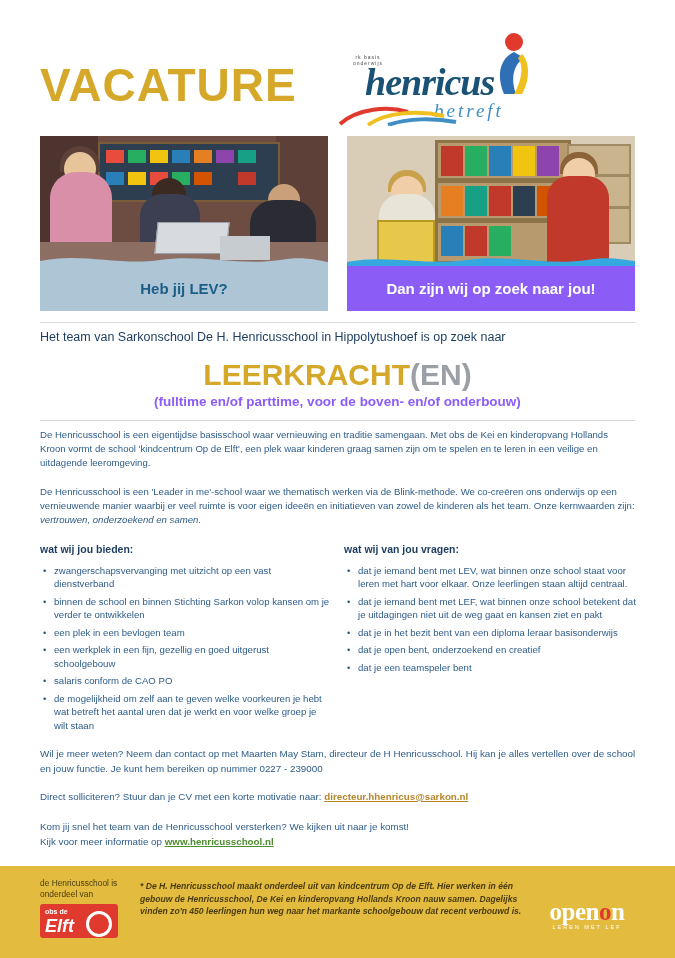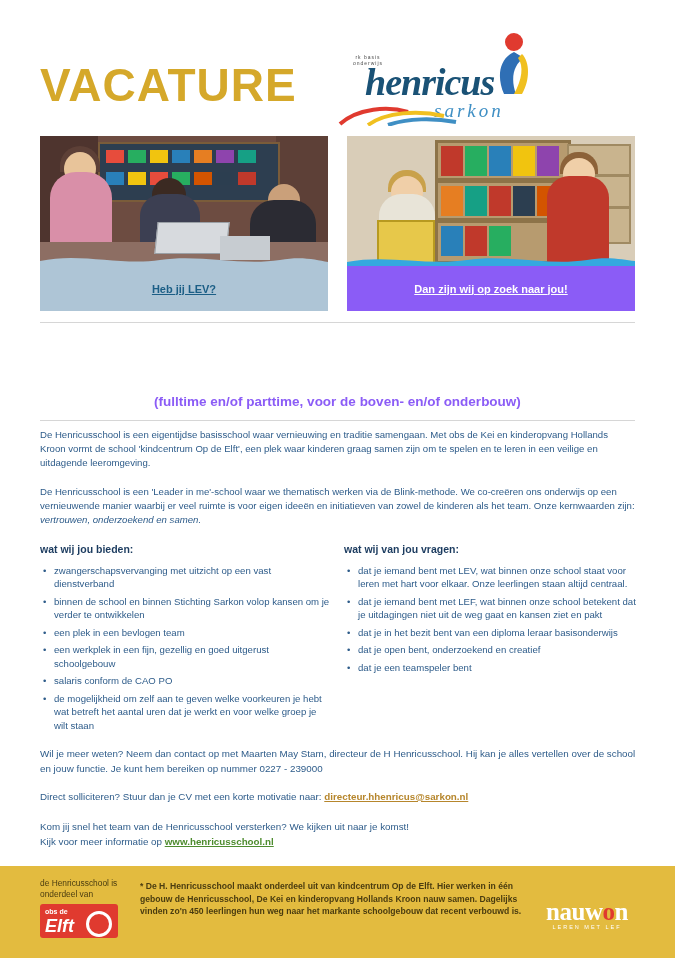--- a/index.html
+++ b/index.html
@@ -123,23 +123,22 @@
   }
   .caption-bar {
     position: absolute;
     bottom: 0;
     left: 0;
     width: 100%;
     height: 45px;
     display: flex;
     align-items: center;
     justify-content: center;
-    font-size: 11px;
-    font-weight: bold;
-    text-decoration: underline;
+    font-size: 15px;
+    font-weight: bold;
   }
   .caption-bar.blue-dark {
     background: #aec5d6;
     color: #1b5e86;
   }
   .caption-bar.blue-light {
     background: #8b5cf6;
     color: #ffffff;
   }
   .wave {
@@ -339,20 +338,21 @@
     border-radius: 50%;
     border: 3px solid #ffffff;
   }
   .footer-italic {
     position: absolute;
     left: 140px;
     top: 14px;
     width: 390px;
     font-size: 8.6px;
     line-height: 12.5px;
+    font-style: italic;
     font-weight: bold;
     color: #4a3c10;
   }
   .sarkon {
     position: absolute;
     right: 36px;
     top: 32px;
     width: 104px;
     height: 40px;
     text-align: center;
@@ -386,21 +386,21 @@
 <body>
 
 <div class="page">
 
   <div class="header">
     <div class="vacature-title">VACATURE</div>
 
     <div class="logo">
       <div class="logo-small">rk basis onderwijs</div>
       <div class="logo-henricus">henricus</div>
-      <div class="logo-school">sarkon</div>
+      <div class="logo-school">betreft</div>
       <svg class="logo-mark" viewBox="0 0 62 70">
         <circle cx="44" cy="10" r="9" fill="#e03a2f"></circle>
         <path d="M44 20 C 30 26, 26 44, 34 62 L 46 62 C 40 46, 44 32, 54 26 Z" fill="#2f6fb5"></path>
         <path d="M52 22 C 60 30, 60 48, 52 62 L 44 62 C 52 48, 54 34, 48 26 Z" fill="#f0c020"></path>
       </svg>
       <svg class="logo-swoosh" viewBox="0 0 120 22">
         <path d="M2 20 C 20 4, 50 2, 70 8" stroke="#e03a2f" stroke-width="4" fill="none"></path>
         <path d="M30 21 C 48 8, 80 6, 106 12" stroke="#f0c020" stroke-width="4" fill="none"></path>
         <path d="M50 21 C 70 14, 96 14, 118 18" stroke="#3f8fc4" stroke-width="4" fill="none"></path>
       </svg>
@@ -481,20 +481,24 @@
         </div>
       </div>
       <svg class="wave" viewBox="0 0 288 14" preserveAspectRatio="none">
         <path d="M0 14 L0 8 C 40 0, 80 12, 120 6 C 160 0, 200 12, 240 6 C 262 2, 276 6, 288 7 L288 14 Z" fill="#35a8df"></path>
       </svg>
       <div class="caption-bar blue-light">Dan zijn wij op zoek naar jou!</div>
     </div>
   </div>
 
   <div class="divider" style="top:322px"></div>
+  <div class="intro-line">Het team van Sarkonschool De H. Henricusschool in Hippolytushoef is op zoek naar</div>
+  <div class="job-title">
+    <span>LEERKRACHT</span><span class="en">(EN)</span>
+  </div>
   <div class="job-sub">(fulltime en/of parttime, voor de boven- en/of onderbouw)</div>
   <div class="divider" style="top:420px"></div>
 
   <div class="para p-a">De Henricusschool is een eigentijdse basisschool waar vernieuwing en traditie samengaan. Met obs de Kei en kinderopvang Hollands Kroon vormt de school 'kindcentrum Op de Elft', een plek waar kinderen graag samen zijn om te spelen en te leren in een veilige en uitdagende leeromgeving.</div>
   <div class="para p-b">
     <span>De Henricusschool is een 'Leader in me'-school waar we thematisch werken via de Blink-methode. We co-creëren ons onderwijs op een vernieuwende manier waarbij er veel ruimte is voor eigen ideeën en initiatieven van zowel de kinderen als het team. Onze kernwaarden zijn: </span><em>vertrouwen, onderzoekend en samen.</em>
   </div>
 
   <div class="col left">
     <h3>wat wij jou bieden:</h3>
@@ -530,18 +534,18 @@
 
   <div class="footer">
     <div class="footer-note">de Henricusschool is onderdeel van</div>
     <div class="elft-logo">
       <div class="obs">obs de</div>
       <div class="elft">Elft</div>
       <div class="dot"></div>
     </div>
     <div class="footer-italic">* De H. Henricusschool maakt onderdeel uit van kindcentrum Op de Elft. Hier werken in één gebouw de Henricusschool, De Kei en kinderopvang Hollands Kroon nauw samen. Dagelijks vinden zo'n 450 leerlingen hun weg naar het markante schoolgebouw dat recent verbouwd is.</div>
     <div class="sarkon">
-      <div class="word"><span>nauw</span><span class="o">o</span><span>n</span></div>
+      <div class="word"><span>open</span><span class="o">o</span><span>n</span></div>
       <div class="tag">LEREN MET LEF</div>
     </div>
   </div>
 
 </div>
 
 </body></html>

